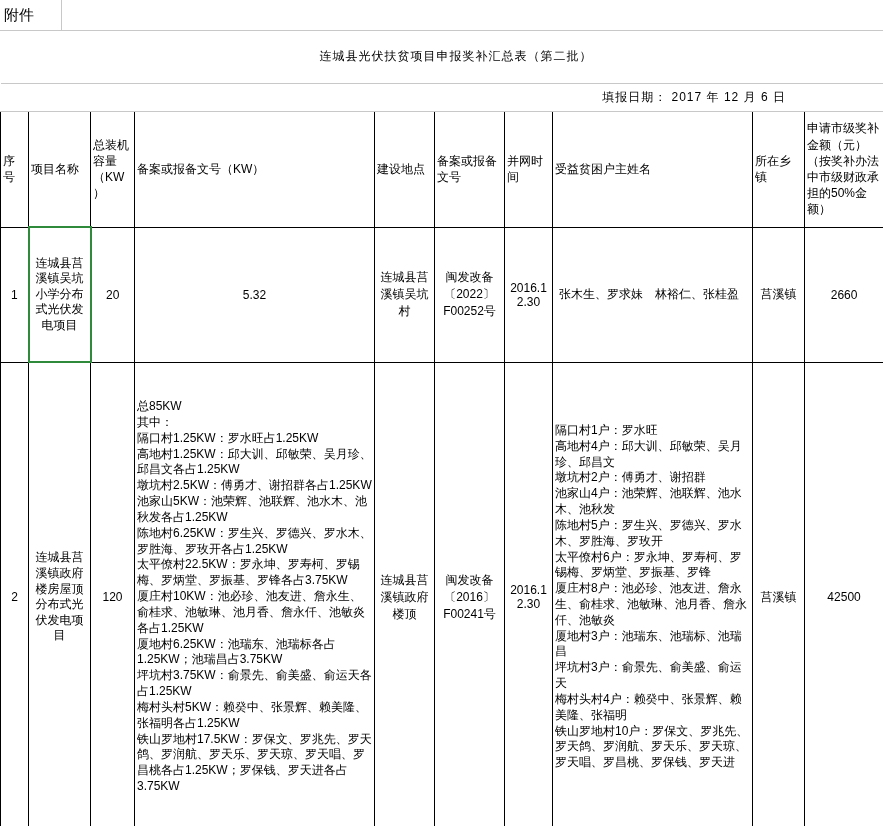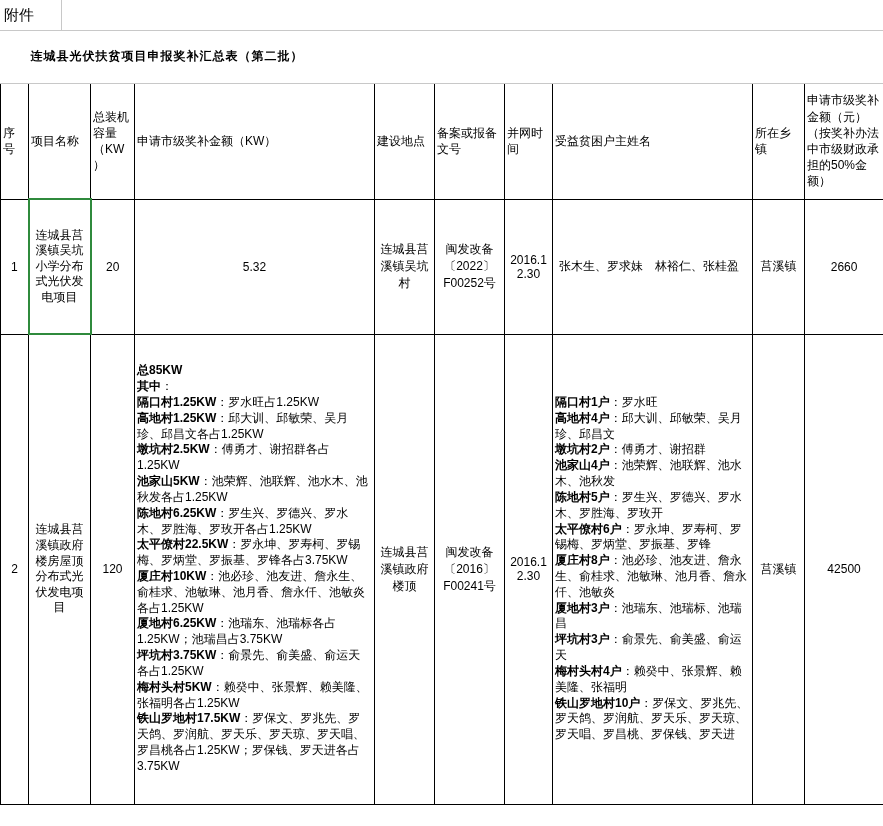--- a/index.html
+++ b/index.html
@@ -44,22 +44,23 @@
   table.main td {
     border: 1px solid #000000;
     vertical-align: middle;
     font-size: 12px;
     padding: 1px 2px;
     box-sizing: border-box;
     word-wrap: break-word;
     overflow-wrap: break-word;
   }
   .title-cell {
+    text-align: center;
     font-size: 23px;
-    font-weight: bold;
+    font-weight: normal;
     letter-spacing: 1px;
     border: none !important;
     border-bottom: 1px solid #c8c8c8 !important;
     height: 52px;
   }
   .titlebar-left {
     border: none !important;
     border-bottom: 1px solid #c8c8c8 !important;
   }
   .date-cell {
@@ -90,21 +91,21 @@
     text-align: left;
   }
   .detail {
     font-size: 12.5px;
     line-height: 1.32;
     text-align: left;
     vertical-align: top;
     padding: 3px 3px;
   }
   .detail b {
-    font-weight: bold;
+    font-weight: normal;
     text-align: right;
   }
   .greenbox {
     border: 2px solid #2f8a3c !important;
   }
   .small {
     font-size: 11.5px;
   }
 </style>
 </head>
@@ -130,26 +131,30 @@
       <col style="width:52px">
       <col style="width:79px">
     </colgroup>
 
     <tbody>
         <tr>
       <td class="titlebar-left"></td>
       <td class="title-cell" colspan="9">连城县光伏扶贫项目申报奖补汇总表（第二批）</td>
     </tr>
 
+    <tr>
+      <td class="titlebar-left" colspan="6"></td>
+      <td class="date-cell" colspan="4">填报日期：  2017 年 12 月 6 日</td>
+    </tr>
 
     <tr>
       <td class="hdr">序号</td>
       <td class="hdr">项目名称</td>
       <td class="hdr">总装机容量（KW）</td>
-      <td class="hdr">申请市级奖补金额（KW）</td>
+      <td class="hdr">备案或报备文号（KW）</td>
       <td class="hdr">建设地点</td>
       <td class="hdr">备案或报备文号</td>
       <td class="hdr">并网时间</td>
       <td class="hdr">受益贫困户主姓名</td>
       <td class="hdr">所在乡镇</td>
       <td class="hdr small">申请市级奖补金额（元）（按奖补办法中市级财政承担的50%金额）</td>
     </tr>
 
     <tr class="row1" style="height:135px">
       <td class="ctr">1</td>

